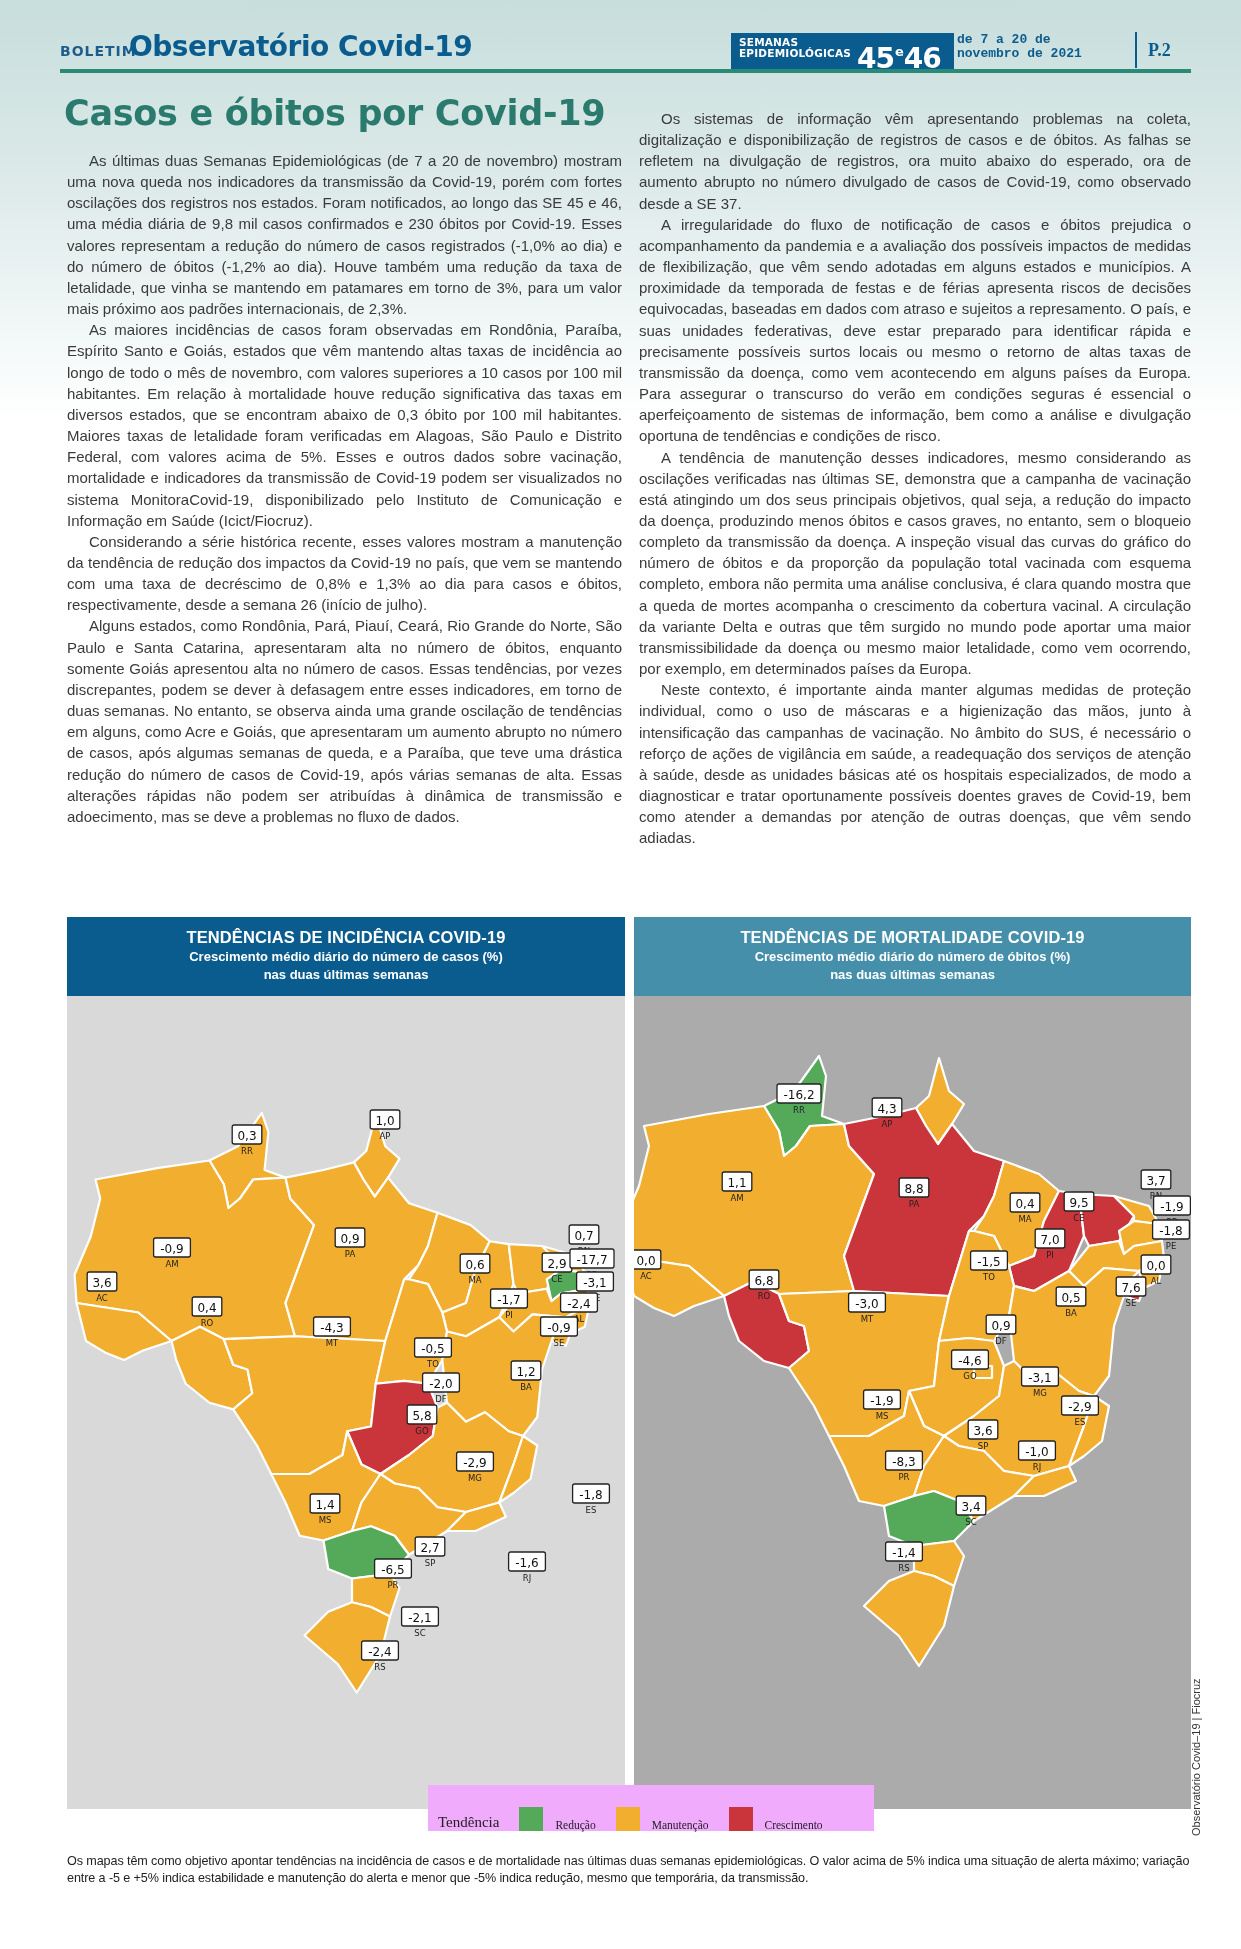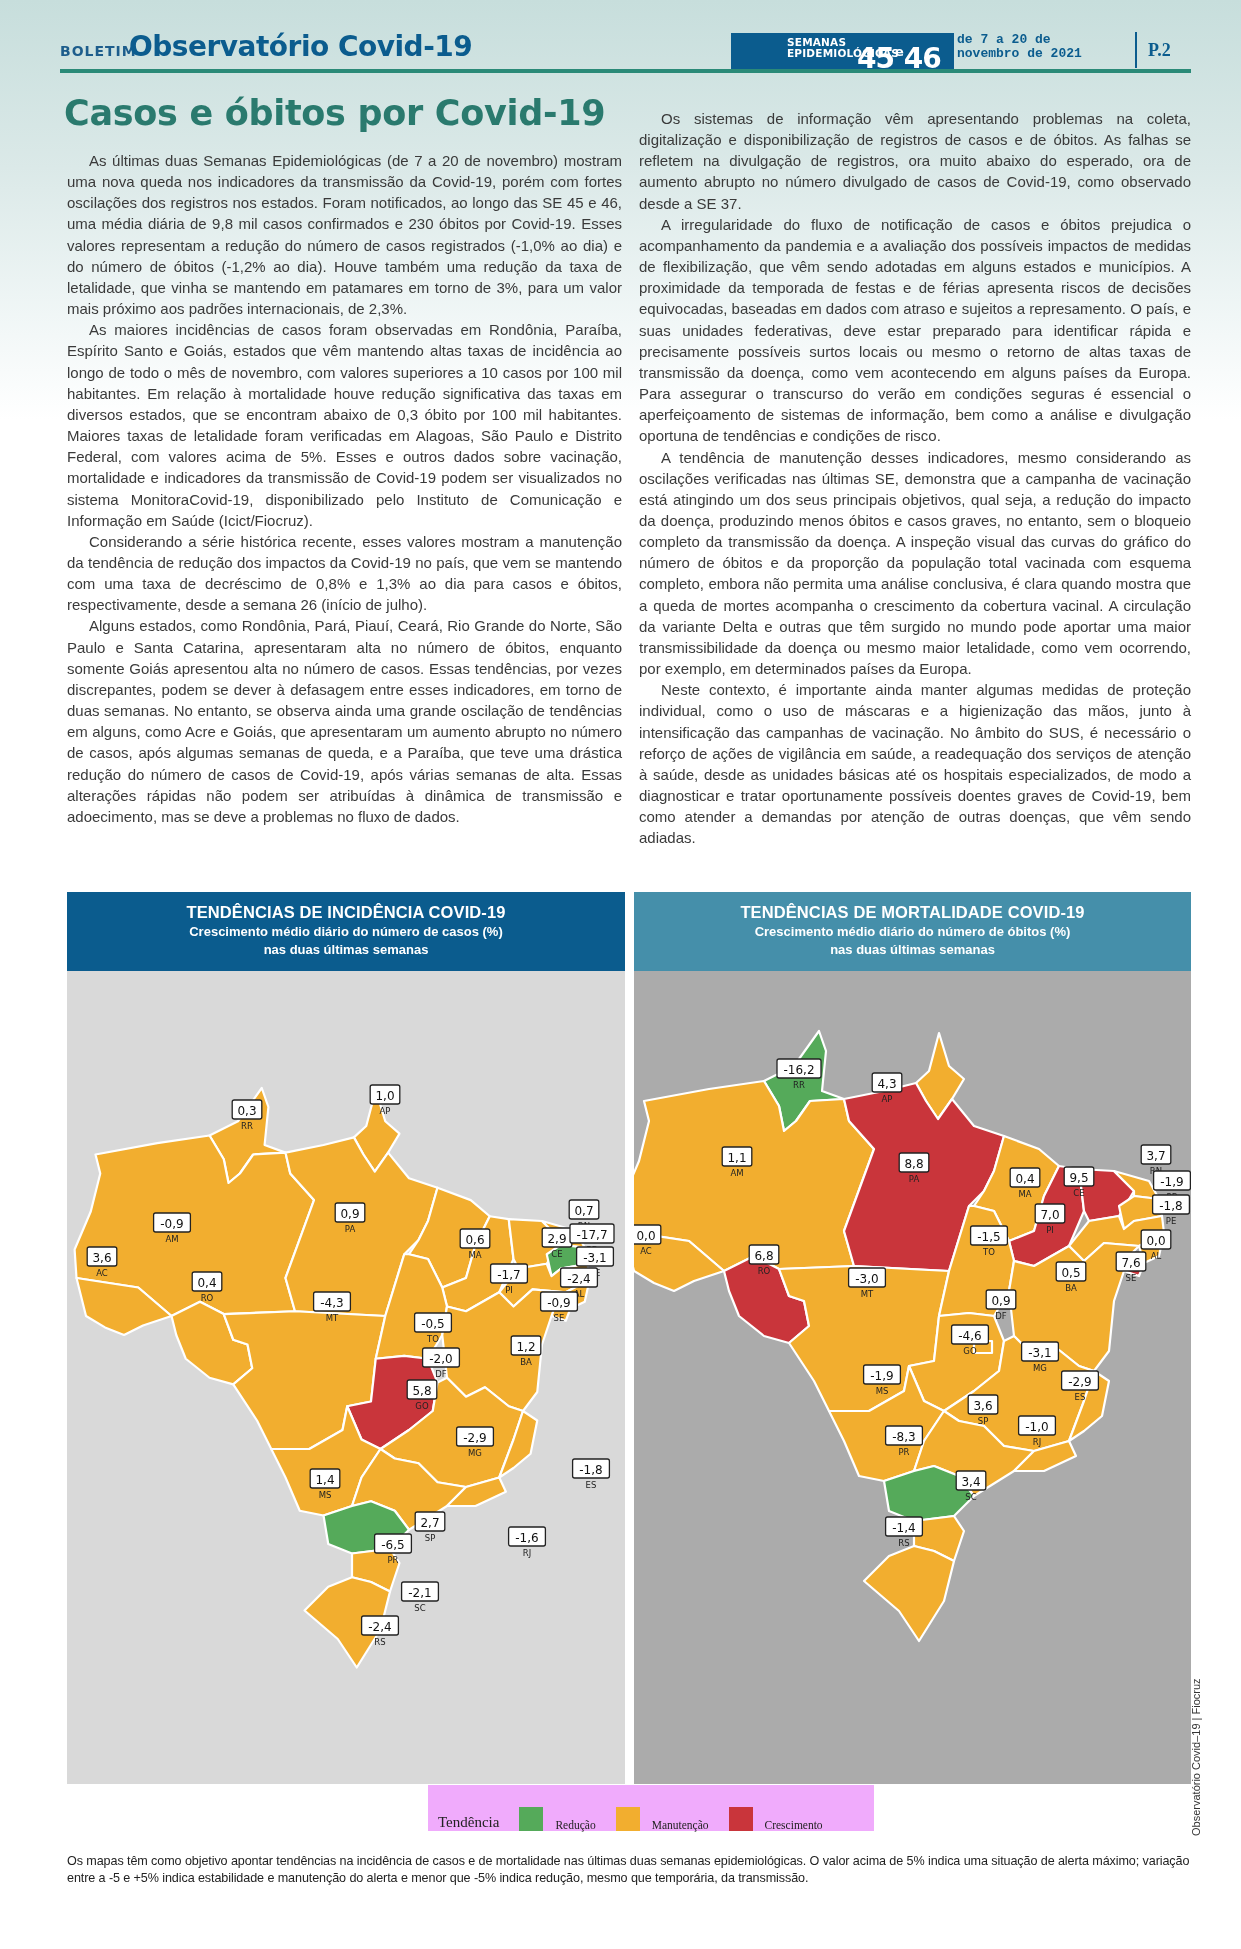--- a/index.html
+++ b/index.html
@@ -7,37 +7,37 @@
   body { position: relative; font-family: "Liberation Sans", sans-serif; color: #333; overflow: hidden; }
   .page-bg {
     position: absolute; left: 0; top: 0; width: 1241px; height: 420px;
     background: linear-gradient(180deg, #c7dedc 0%, #dbe9e8 40%, #f3f8f8 80%, #ffffff 100%);
   }
   
   .masthead { position: absolute; left: 0; top: 0; width: 1241px; height: 75px; }
   .boletim-label { position: absolute; left: 60px; top: 43px; font-family: "DejaVu Sans", sans-serif; font-size: 14px; letter-spacing: 1px; color: #1d5d8c; font-weight: bold; }
   .boletim-title { position: absolute; left: 129px; top: 30px; font-family: "DejaVu Sans", sans-serif; font-size: 28px; color: #0b5c8e; font-weight: bold; letter-spacing: -0.5px; }
   .se-box { position: absolute; left: 731px; top: 33px; width: 223px; height: 37px; background: #0b5c8e; color: #fff; }
-  .se-box .se-small { position: absolute; left: 8px; top: 4px; font-family: "DejaVu Sans", sans-serif; font-size: 10.5px; line-height: 11px; font-weight: bold; letter-spacing: 0.2px; margin-left: 48px; }
+  .se-box .se-small { position: absolute; left: 8px; top: 4px; font-family: "DejaVu Sans", sans-serif; font-size: 10.5px; line-height: 11px; font-weight: bold; letter-spacing: 0.2px; }
   .se-box .se-nums { position: absolute; left: 126px; top: 0px; font-family: "DejaVu Sans", sans-serif; font-size: 28px; font-weight: bold; line-height: 37px; letter-spacing: -1px; }
   .se-box .se-nums sup { font-size: 13px; vertical-align: 12px; margin: 0 1px; }
   .date-range { position: absolute; left: 957px; top: 33px; font-family: Liberation Mono, monospace; font-size: 13px; line-height: 14px; color: #0b5c8e; font-weight: bold; }
   .header-divider { position: absolute; left: 1135px; top: 32px; width: 2px; height: 36px; background: #0b5c8e; }
   .page-number { position: absolute; left: 1148px; top: 40px; font-family: Liberation Serif, serif; font-size: 18px; font-weight: bold; color: #0b5c8e; }
   .header-rule { position: absolute; left: 60px; top: 69px; width: 1131px; height: 4px; background: #2a8a78; }
 
   
   .section-title { position: absolute; left: 64px; top: 93px; font-family: "DejaVu Sans", sans-serif; font-size: 35px; font-weight: bold; color: #2a7a6e; letter-spacing: -0.3px; }
   .col { position: absolute; font-size: 15px; line-height: 21.15px; color: #3a3a3a; text-align: justify; }
   .col p { text-indent: 22px; }
   .col-left { left: 67px; top: 150px; width: 555px; }
   .col-right { left: 639px; top: 108px; width: 552px; }
 
   
-  .map-panel { position: absolute; top: 892px; height: 892px; }
+  .map-panel { position: absolute; top: 917px; height: 892px; }
   .map-left { left: 67px; width: 558px; background: #d9d9d9; }
   .map-right { left: 634px; width: 557px; background: #ababab; }
   .map-header { height: 79px; color: #fff; text-align: center; padding-top: 11px; }
   .map-left .map-header { background: #0b5c8e; }
   .map-right .map-header { background: #458faa; }
   .map-header .mh-title { font-size: 16.5px; font-weight: bold; letter-spacing: 0.1px; }
   .map-header .mh-sub { font-size: 13px; font-weight: bold; line-height: 16px; margin-top: 2px; }
   .map-svg { position: absolute; left: 0; top: 79px; }
   .legend { position: absolute; left: 428px; top: 1785px; width: 446px; height: 46px; background: #f0abfc; display: flex; align-items: flex-end; font-family: Liberation Serif, serif; }
   .legend .lg-title { font-size: 15px; color: #222; margin-left: 10px; margin-right: 20px; }

